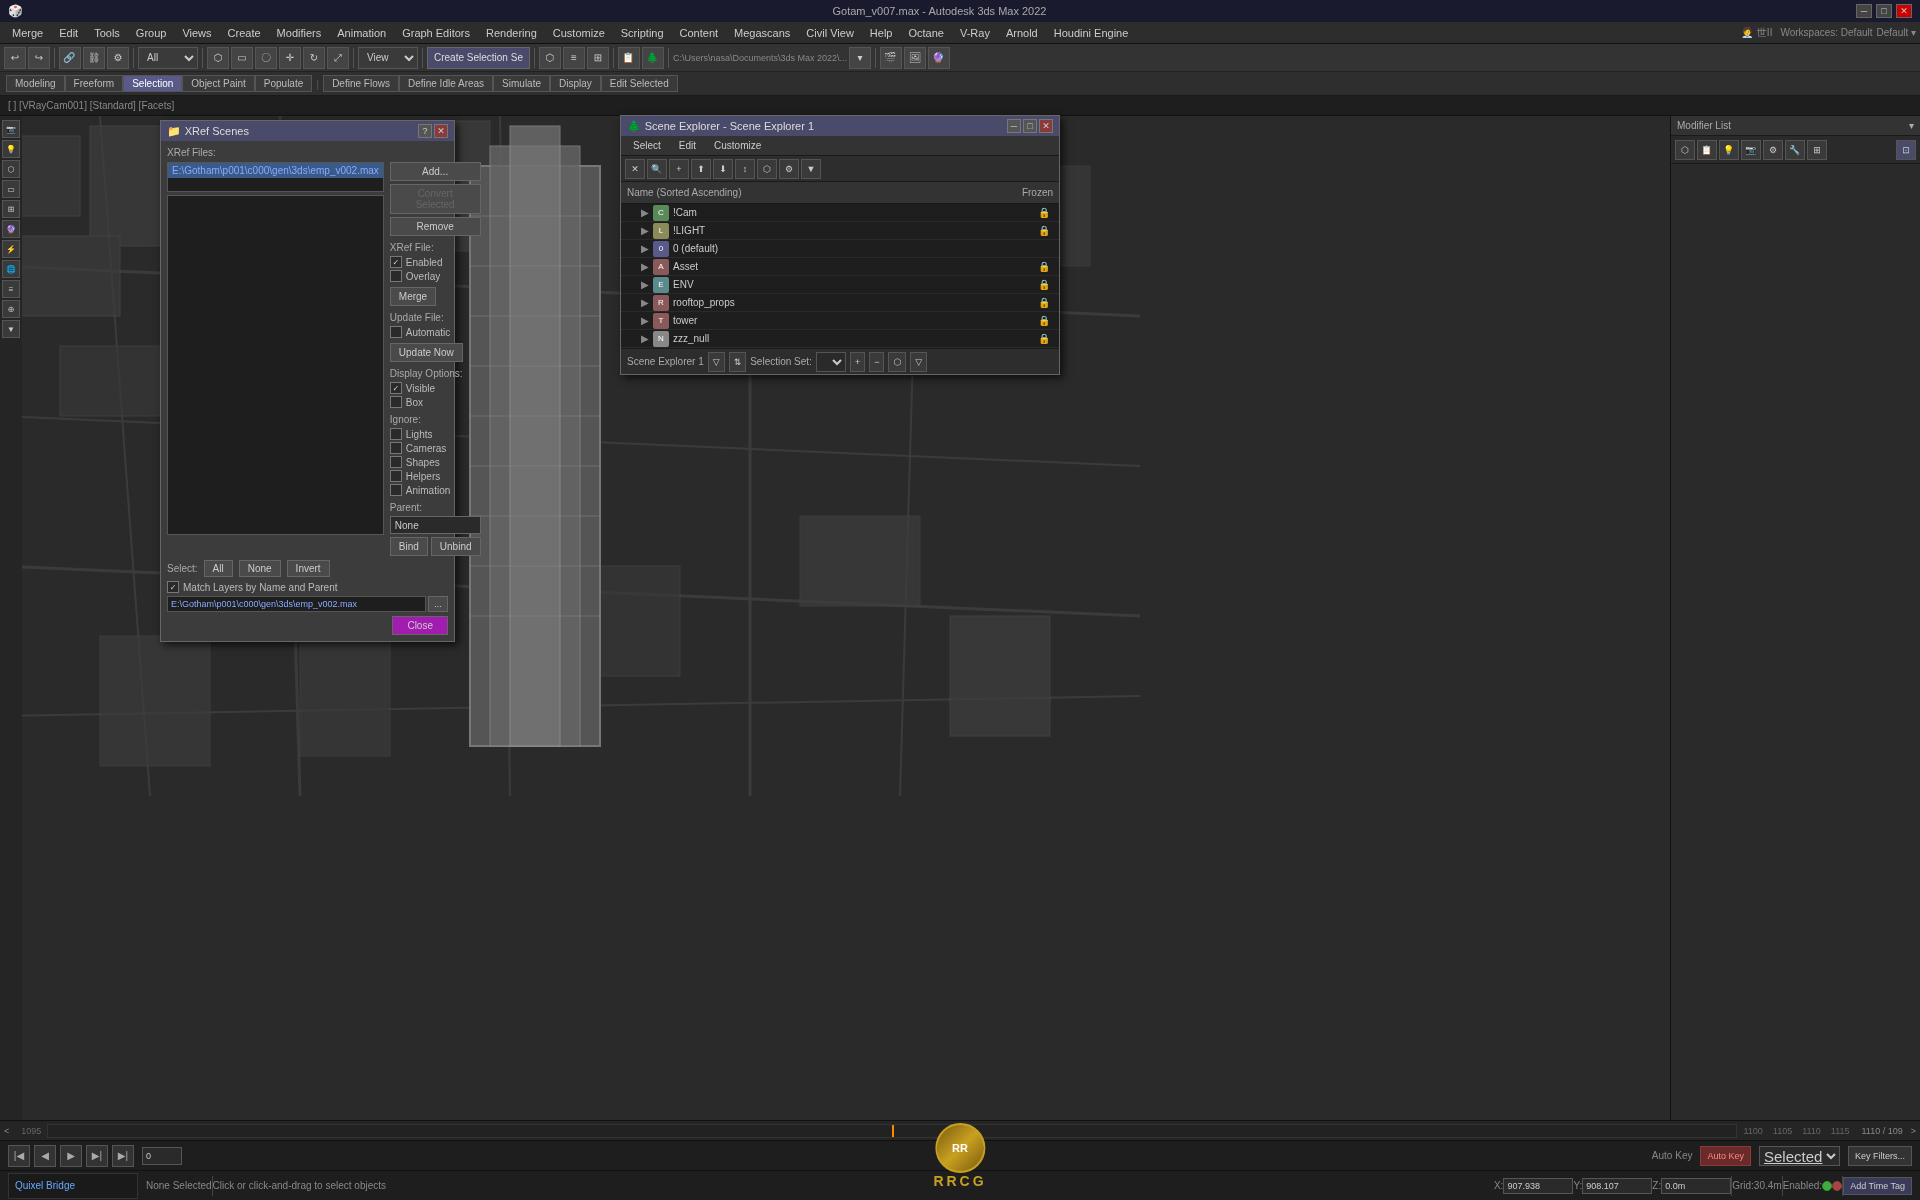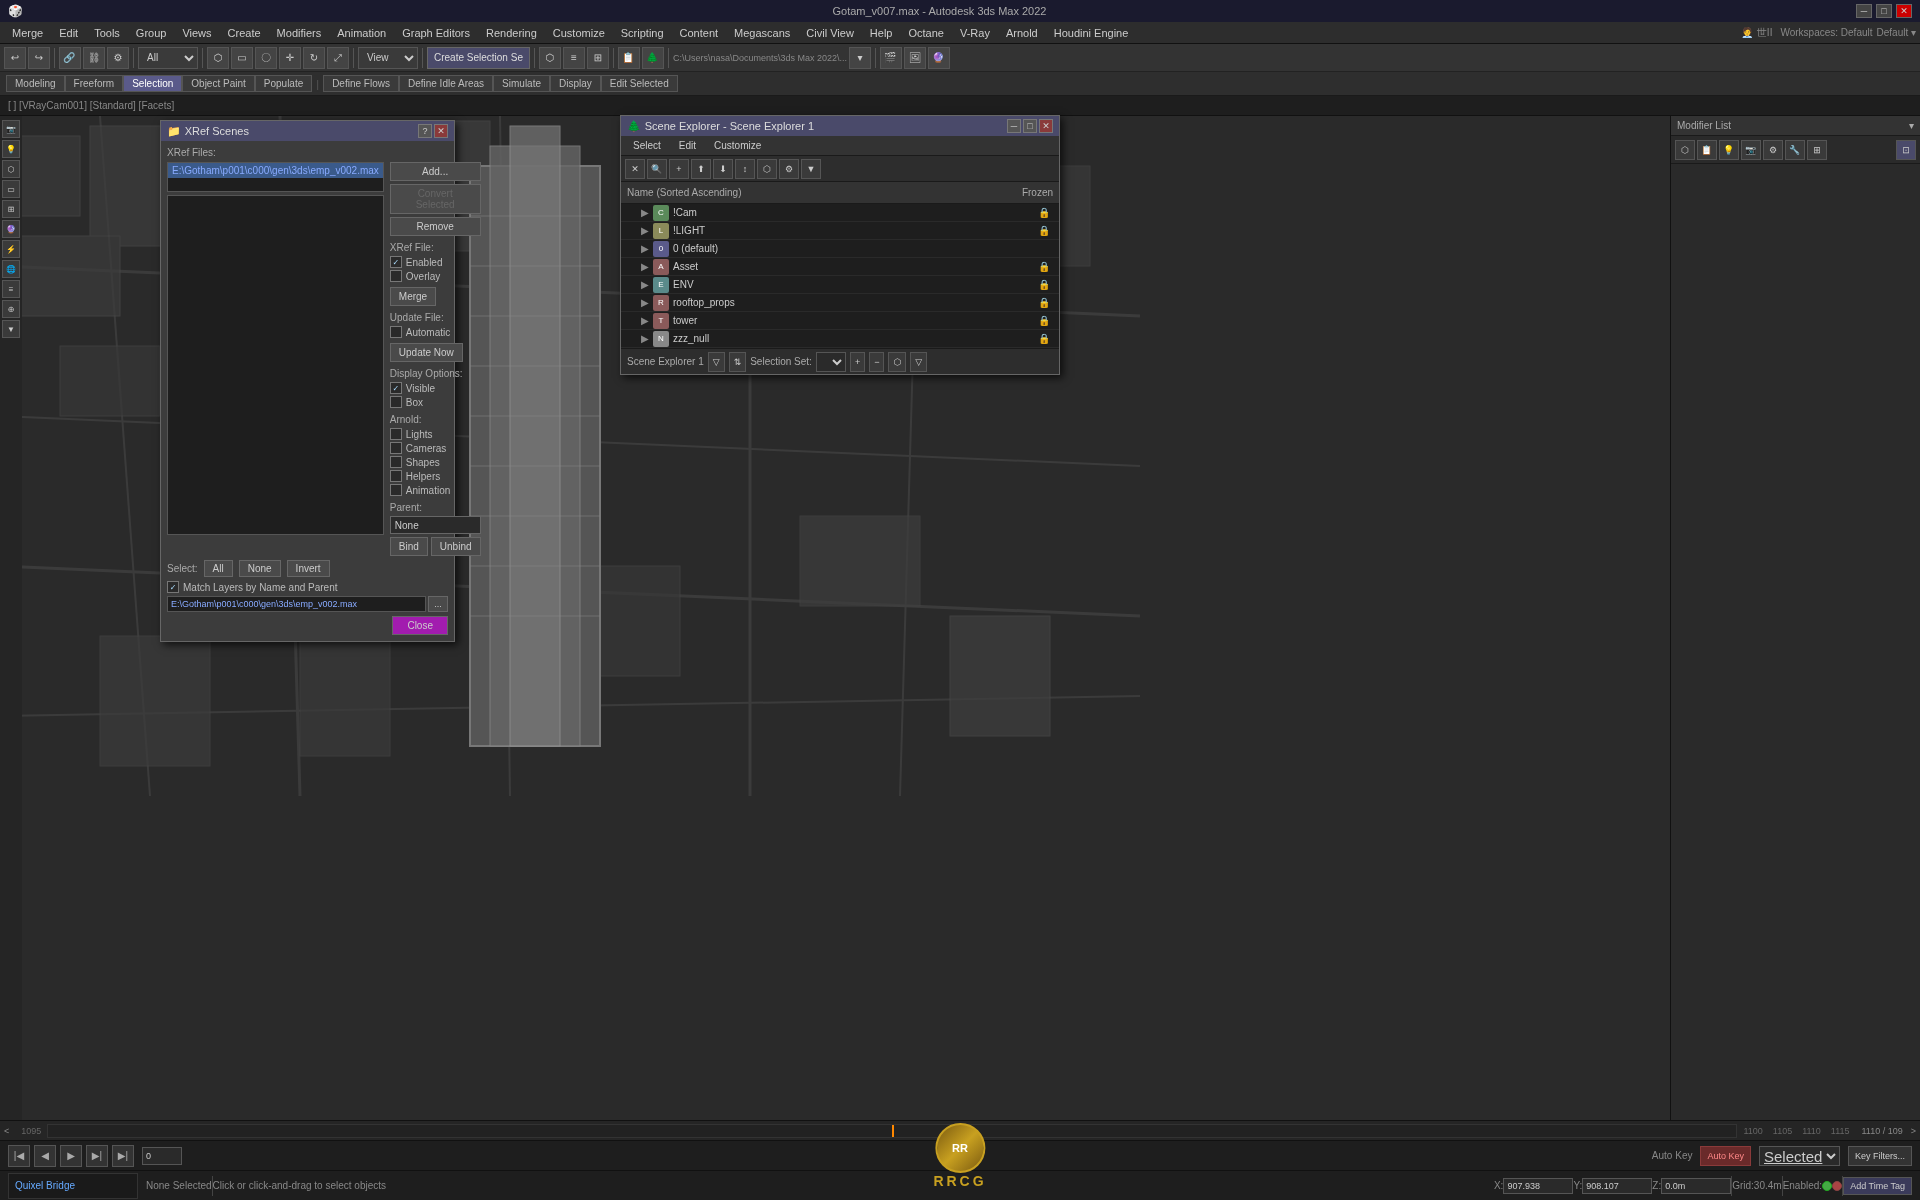--- a/index.html
+++ b/index.html
@@ -439,21 +439,21 @@
             <div class="xref-checkbox checked"></div>
             <span>Visible</span>
           </div>
           <div class="xref-row">
             <div class="xref-checkbox"></div>
             <span>Box</span>
           </div>
         </div>
 
         <div class="xref-section">
-          <div class="section-label">Arnold:</div>
+          <div class="section-label">Ignore:</div>
           <div class="xref-row">
             <div class="xref-checkbox"></div>
             <span>Lights</span>
           </div>
           <div class="xref-row">
             <div class="xref-checkbox"></div>
             <span>Cameras</span>
           </div>
           <div class="xref-row">
             <div class="xref-checkbox"></div>

